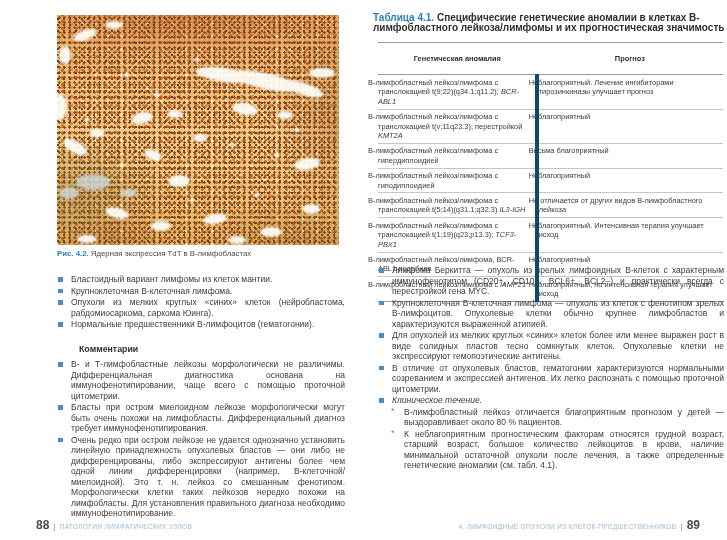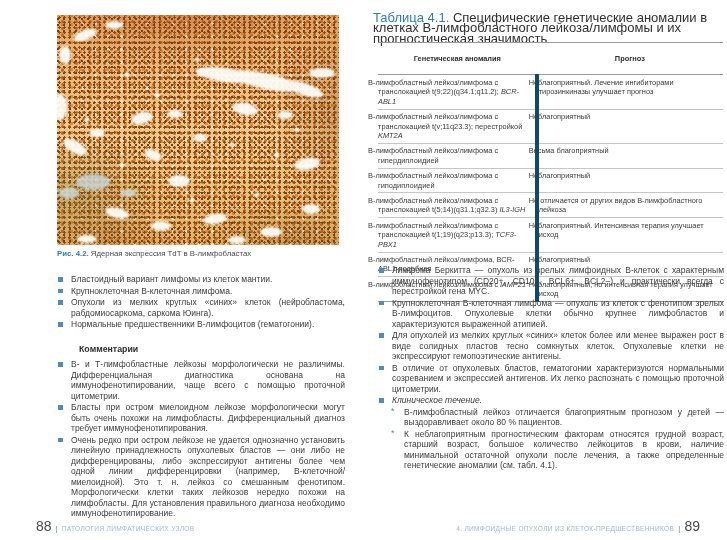--- a/index.html
+++ b/index.html
@@ -34,40 +34,40 @@
   .cap-label{color:#2e7cbe;font-weight:bold;}
   ul.bl{list-style:none;margin:0;padding:0;}
   ul.bl li{position:relative;padding-left:14px;margin-bottom:1px;text-align:justify;
            font-size:8.5px;line-height:10.5px;}
   .sq{position:absolute;left:1px;top:3px;width:4.5px;height:4.5px;background:#4d8cbd;}
   .left-bullets{left:57px;top:274px;width:288px;}
   .comments-heading{left:71px;top:344px;font-size:8.8px;font-weight:bold;color:#2f2f2f;padding-left:8px;}
   .comment-bullets{left:57px;top:359px;width:288px;}
 
   
-  .tbl-title{left:373px;top:13px;width:352px;font-size:13px;line-height:10.4px;
-             font-weight:normal;color:#2f2f2f;}
+  .tbl-title{left:373px;top:13px;width:352px;font-size:10px;line-height:10.4px;
+             font-weight:bold;color:#2f2f2f;}
   .tbl-label{color:#2e7cbe;}
   table.gen{left:378px;top:42px;width:345px;border-collapse:collapse;
             font-size:7.4px;line-height:9.4px;color:#3a3a3a;}
   table.gen th{border-top:1px solid #9a9a9a;border-bottom:1px solid #9a9a9a;
                font-size:7.4px;font-weight:bold;text-align:center;padding:11px 2px;color:#2f2f2f;}
   table.gen td{border-bottom:1px solid #c6c6c6;vertical-align:top;padding:2.5px 3px 2.5px 0;}
   table.gen tr:last-child td{border-bottom:1px solid #9a9a9a;}
   td.anom{width:46%;border-right:4px solid #0c4a6e;padding-left:10px;text-indent:-10px;}
   td.prog{padding-left:16px;text-indent:-10px;}
   .gene{font-style:italic;}
   .right-bullets{left:378px;top:265px;width:346px;}
   ul.bl li.ital{font-style:italic;}
   ul.bl li.sub{padding-left:26px;margin-bottom:1px;}
   .ast{position:absolute;left:13px;top:-1px;color:#5b87ad;font-size:9px;}
 
   
   .footer{top:518px;font-size:6.6px;letter-spacing:0.3px;color:#9db9d4;white-space:nowrap;}
-  .footer .pn{font-size:14px;font-weight:normal;color:#4a4a4a;letter-spacing:0;}
+  .footer .pn{font-size:12px;font-weight:bold;color:#4a4a4a;letter-spacing:0;}
   .footer .dv{color:#4d8cbd;margin:0 4px;font-size:7.5px;}
   .footer-left{left:36px;}
   .footer-right{right:27px;text-align:right;}
 </style>
 </head>
 <body>
 
 <div class="spread">
 
   <div class="abs figure">

